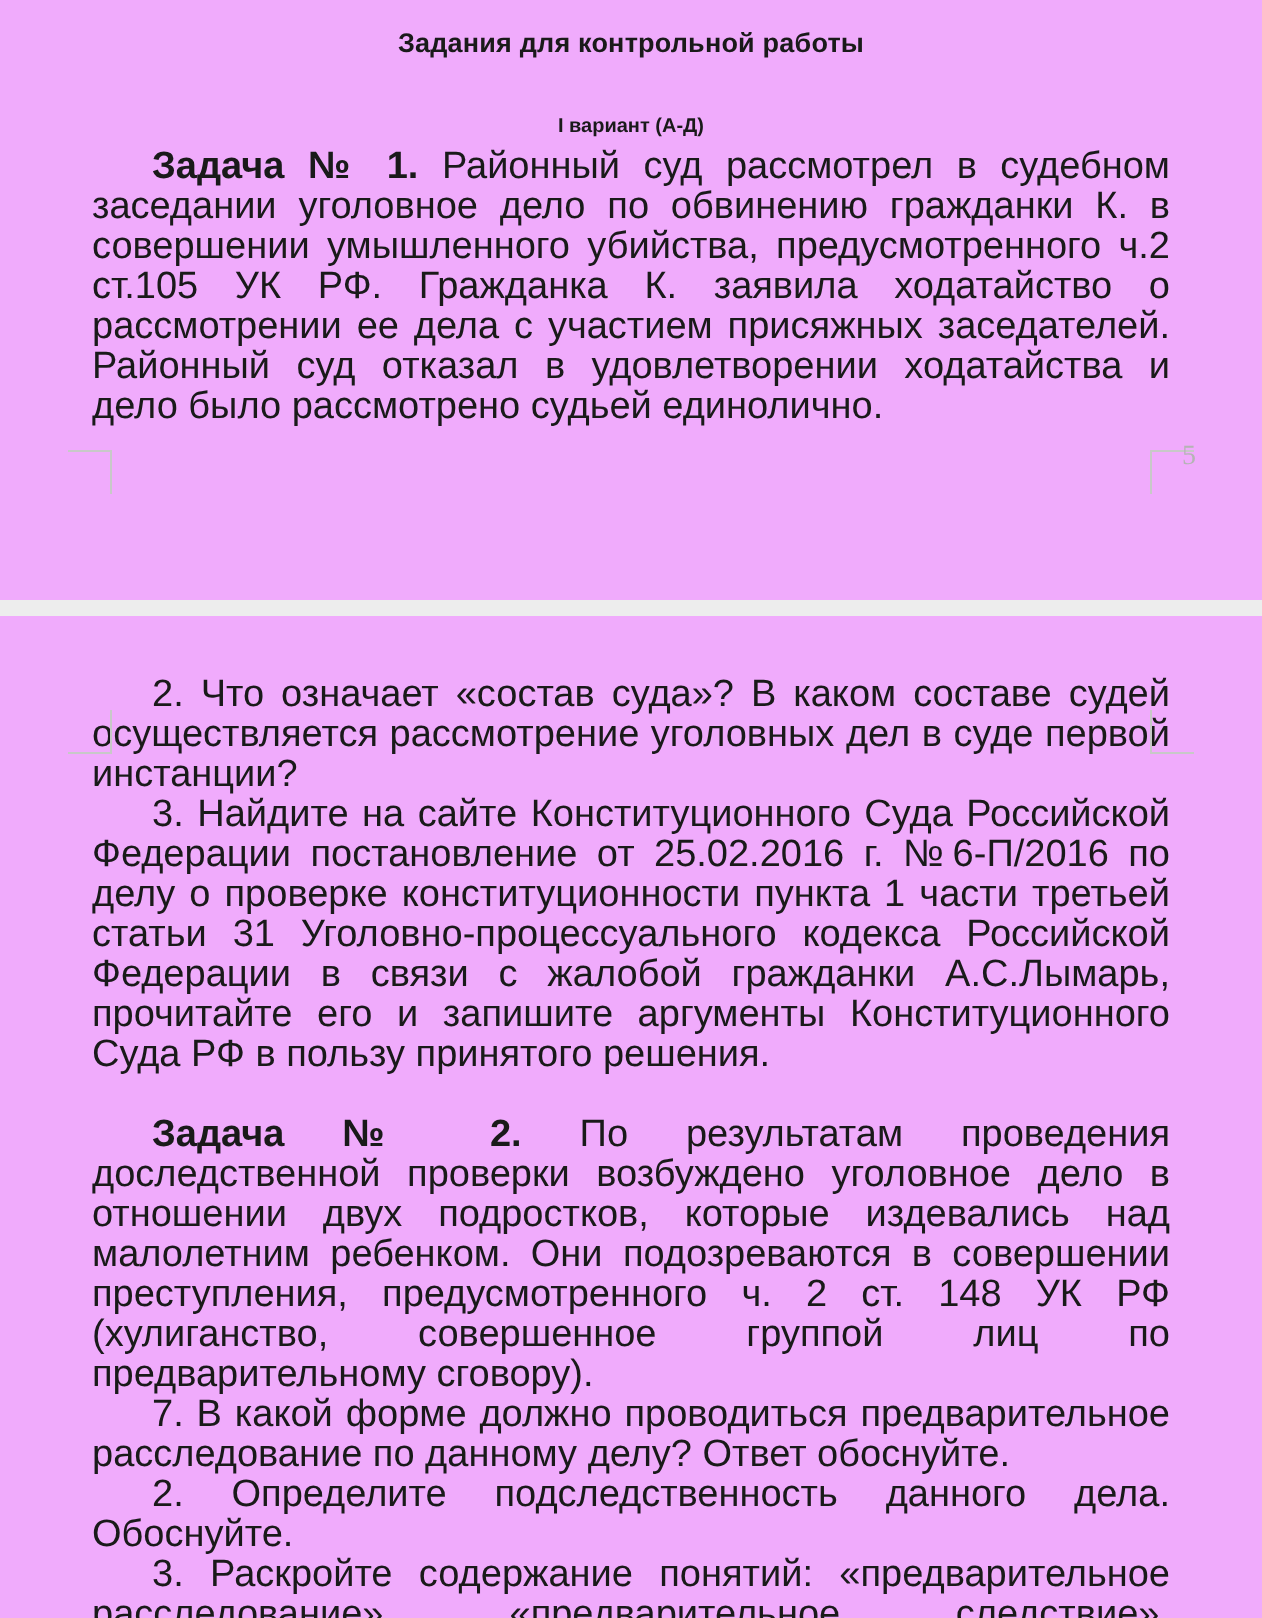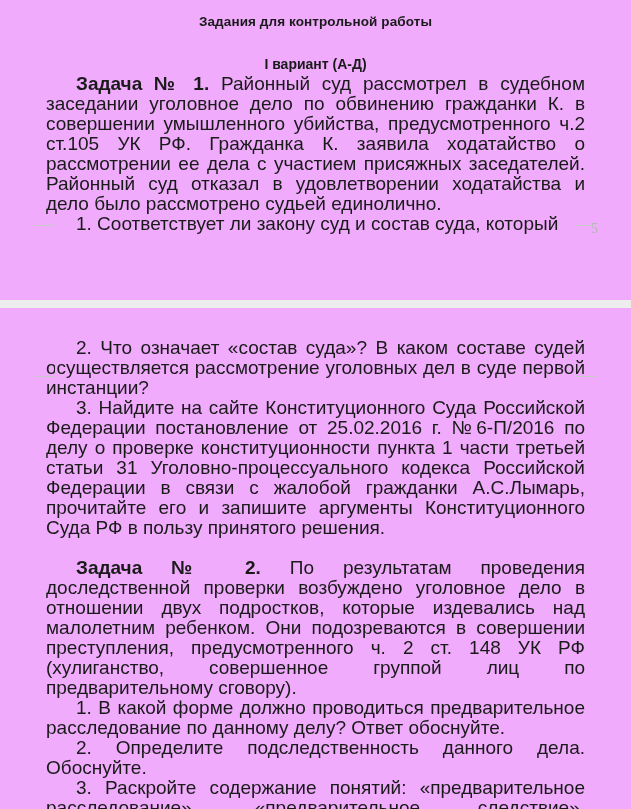--- a/index.html
+++ b/index.html
@@ -86,21 +86,21 @@
     font-weight: bold;
     font-size: 13.5px;
     line-height: 20px;
     margin: 0;
     padding-top: 12px;
     letter-spacing: 0.1px;
   }
   .variant-heading {
     text-align: center;
     font-weight: bold;
-    font-size: 14px;
+    font-size: 10px;
     line-height: 20px;
     margin: 0;
     padding-top: 22px;
   }
   p.body-par {
     margin: 0;
     font-size: 19px;
     line-height: 20px;
     text-align: justify;
     text-justify: inter-word;
@@ -116,21 +116,20 @@
 <body>
 
 <section class="page page-one">
 
   <h1 class="doc-title">Задания для контрольной работы</h1>
 
   <h2 class="variant-heading">I вариант (А-Д)</h2>
 
   <p class="body-par"><b>Задача № 1.</b><span> Районный суд рассмотрел в судебном заседании уголовное дело по обвинению гражданки К. в совершении умышленного убийства, предусмотренного ч.2 ст.105 УК РФ. Гражданка К. заявила ходатайство о рассмотрении ее дела с участием присяжных заседателей. Районный суд отказал в удовлетворении ходатайства и дело было рассмотрено судьей единолично.</span></p>
 
-  <p class="body-par">1. Соответствует ли закону суд и состав суда, который</p>
 
 </section>
 
 <div class="corner-mark mark-p1-left">
   <i class="cm-bl-h"></i>
     <i class="cm-bl-v"></i>
 </div>
 <div class="corner-mark mark-p1-right">
   <i class="cm-br-h"></i>
     <i class="cm-br-v"></i>
@@ -145,21 +144,21 @@
 
 
     <p class="body-par">2. Что означает «состав суда»? В каком составе судей осуществляется рассмотрение уголовных дел в суде первой инстанции?</p>
 
     <p class="body-par">3. Найдите на сайте Конституционного Суда Российской Федерации постановление от 25.02.2016 г. №6-П/2016 по делу о проверке конституционности пункта 1 части третьей статьи 31 Уголовно-процессуального кодекса Российской Федерации в связи с жалобой гражданки А.С.Лымарь, прочитайте его и запишите аргументы Конституционного Суда РФ в пользу принятого решения.</p>
 
     <div class="spacer-line"></div>
 
     <p class="body-par"><b>Задача № 2.</b><span> По результатам проведения доследственной проверки возбуждено уголовное дело в отношении двух подростков, которые издевались над малолетним ребенком. Они подозреваются в совершении преступления, предусмотренного ч. 2 ст. 148 УК РФ (хулиганство, совершенное группой лиц по предварительному сговору).</span></p>
 
-    <p class="body-par">1. В какой форме должно проводиться предварительное расследование по данному делу? Ответ обоснуйте.</p>
+    <p class="body-par">7. В какой форме должно проводиться предварительное расследование по данному делу? Ответ обоснуйте.</p>
 
     <p class="body-par">2. Определите подследственность данного дела. Обоснуйте.</p>
 
     <p class="body-par">3. Раскройте содержание понятий: «предварительное расследование», «предварительное следствие», «дознание». Как соотносятся эти понятия.</p>
 
   </div>
 </section>
 
 <div class="corner-mark mark-p2-left">
   <i class="cm-tl-v"></i>

